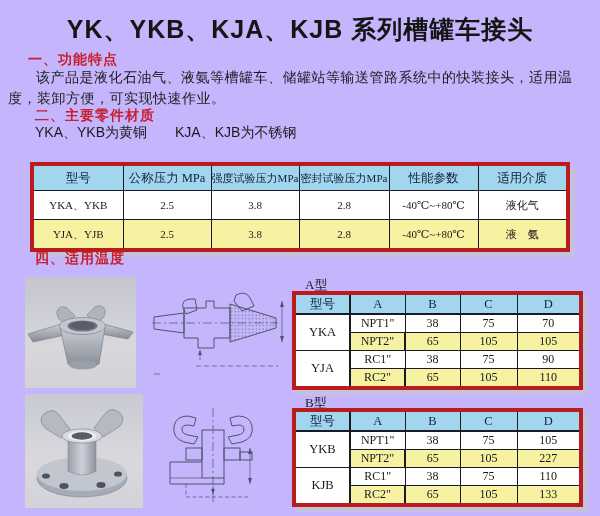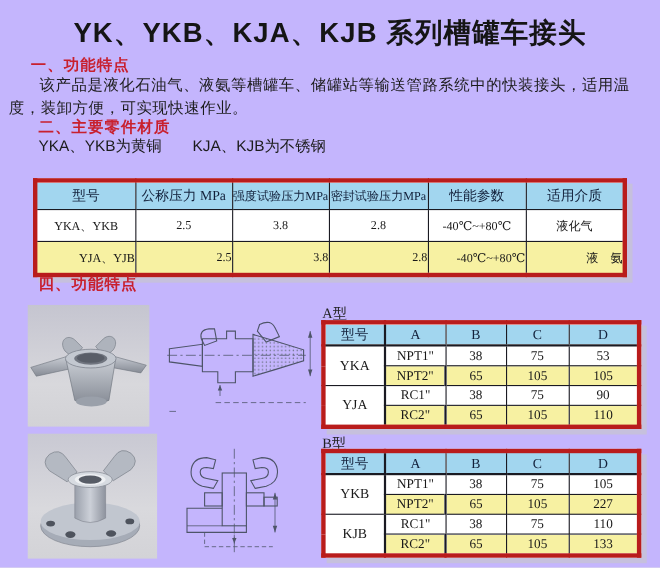--- a/index.html
+++ b/index.html
@@ -14,32 +14,32 @@
   .materials .m2{margin-left:28px;}
   table{border-collapse:collapse;table-layout:fixed;background:#fff;}
   .doc-table{position:absolute;box-shadow:5px 5px 0 rgba(200,200,194,.55);}
   .doc-table th,.doc-table td{border:1px solid #1a1a22;text-align:center;vertical-align:middle;
       padding:0;overflow:hidden;white-space:nowrap;}
   .doc-table{border:4px solid #b91c1c;}
   .perf{left:30px;top:162px;width:536px;font-family:"Liberation Serif","DejaVu Serif",serif;}
   .perf th{background:#a2d6ef;height:24px;font-size:12.5px;font-weight:normal;color:#12203a;}
   .perf th.small{font-size:11px;font-family:Liberation Serif, serif;}
   .perf td{height:28px;font-size:11px;color:#191919;}
-  .perf tr.yellow td{background:#f7f1a2;text-align:right;}
+  .perf tr.yellow td{background:#f7f1a2;}
   .dim{width:287px;font-family:"Liberation Serif","DejaVu Serif",serif;}
   .dim th{background:#a2d6ef;height:18px;font-size:12.5px;font-weight:normal;color:#12203a;}
   .dim td{height:17px;font-size:12px;color:#191919;}
   .dim td.model{font-size:12.5px;background:#fff;}
   .dim th:first-child,.dim td:first-child{border-right-width:2px;}
   .dim tr.hd th{border-bottom-width:2px;}
   .dim tr.yellow td{background:#f7f1a2;}
   .dim-a{left:292px;top:291px;}
   .dim-b{left:292px;top:408px;}
   .dim-label{position:absolute;font-size:13px;color:#222;
-             font-family:"Liberation Serif","DejaVu Serif",serif;}
+             font-family:"Liberation Serif","DejaVu Serif",serif;margin-left:12px;}
   .photo{position:absolute;}
   .drawing{position:absolute;}
 </style>
 </head>
 <body>
 
 <div class="page">
 
   <div class="title">YK、YKB、KJA、KJB 系列槽罐车接头</div>
 
@@ -82,21 +82,21 @@
       <td>YJA、YJB</td>
       <td>2.5</td>
       <td>3.8</td>
       <td>2.8</td>
       <td>-40℃~+80℃</td>
       <td>液　氨</td>
     </tr>
   </tbody>
     </table>
 
-  <div class="sec-head" style="left:35px;top:250px">四、功能特点</div>
+  <div class="sec-head" style="left:35px;top:250px">四、适用温度</div>
 
   <svg class="photo" style="left:25px;top:277px" width="111" height="111" viewBox="0 0 111 111">
     <defs>
       <linearGradient id="pbgA" x1="0" y1="0" x2="0" y2="1">
         <stop offset="0" stop-color="#c5c5d0"></stop>
           <stop offset="0.65" stop-color="#d8d8dc"></stop>
           <stop offset="1" stop-color="#d2d2d6"></stop>
       </linearGradient>
       <linearGradient id="metA" x1="0" y1="0" x2="0" y2="1">
         <stop offset="0" stop-color="#c9cdd4"></stop>
@@ -154,21 +154,21 @@
       <th>A</th>
       <th>B</th>
       <th>C</th>
       <th>D</th>
     </tr>
     <tr>
       <td class="model" rowspan="2">YKA</td>
       <td>NPT1"</td>
       <td>38</td>
       <td>75</td>
-      <td>53</td>
+      <td>70</td>
     </tr>
     <tr class="yellow">
       <td>NPT2"</td>
       <td>65</td>
       <td>105</td>
       <td>105</td>
     </tr>
     <tr>
       <td class="model" rowspan="2">YJA</td>
       <td>RC1"</td>

